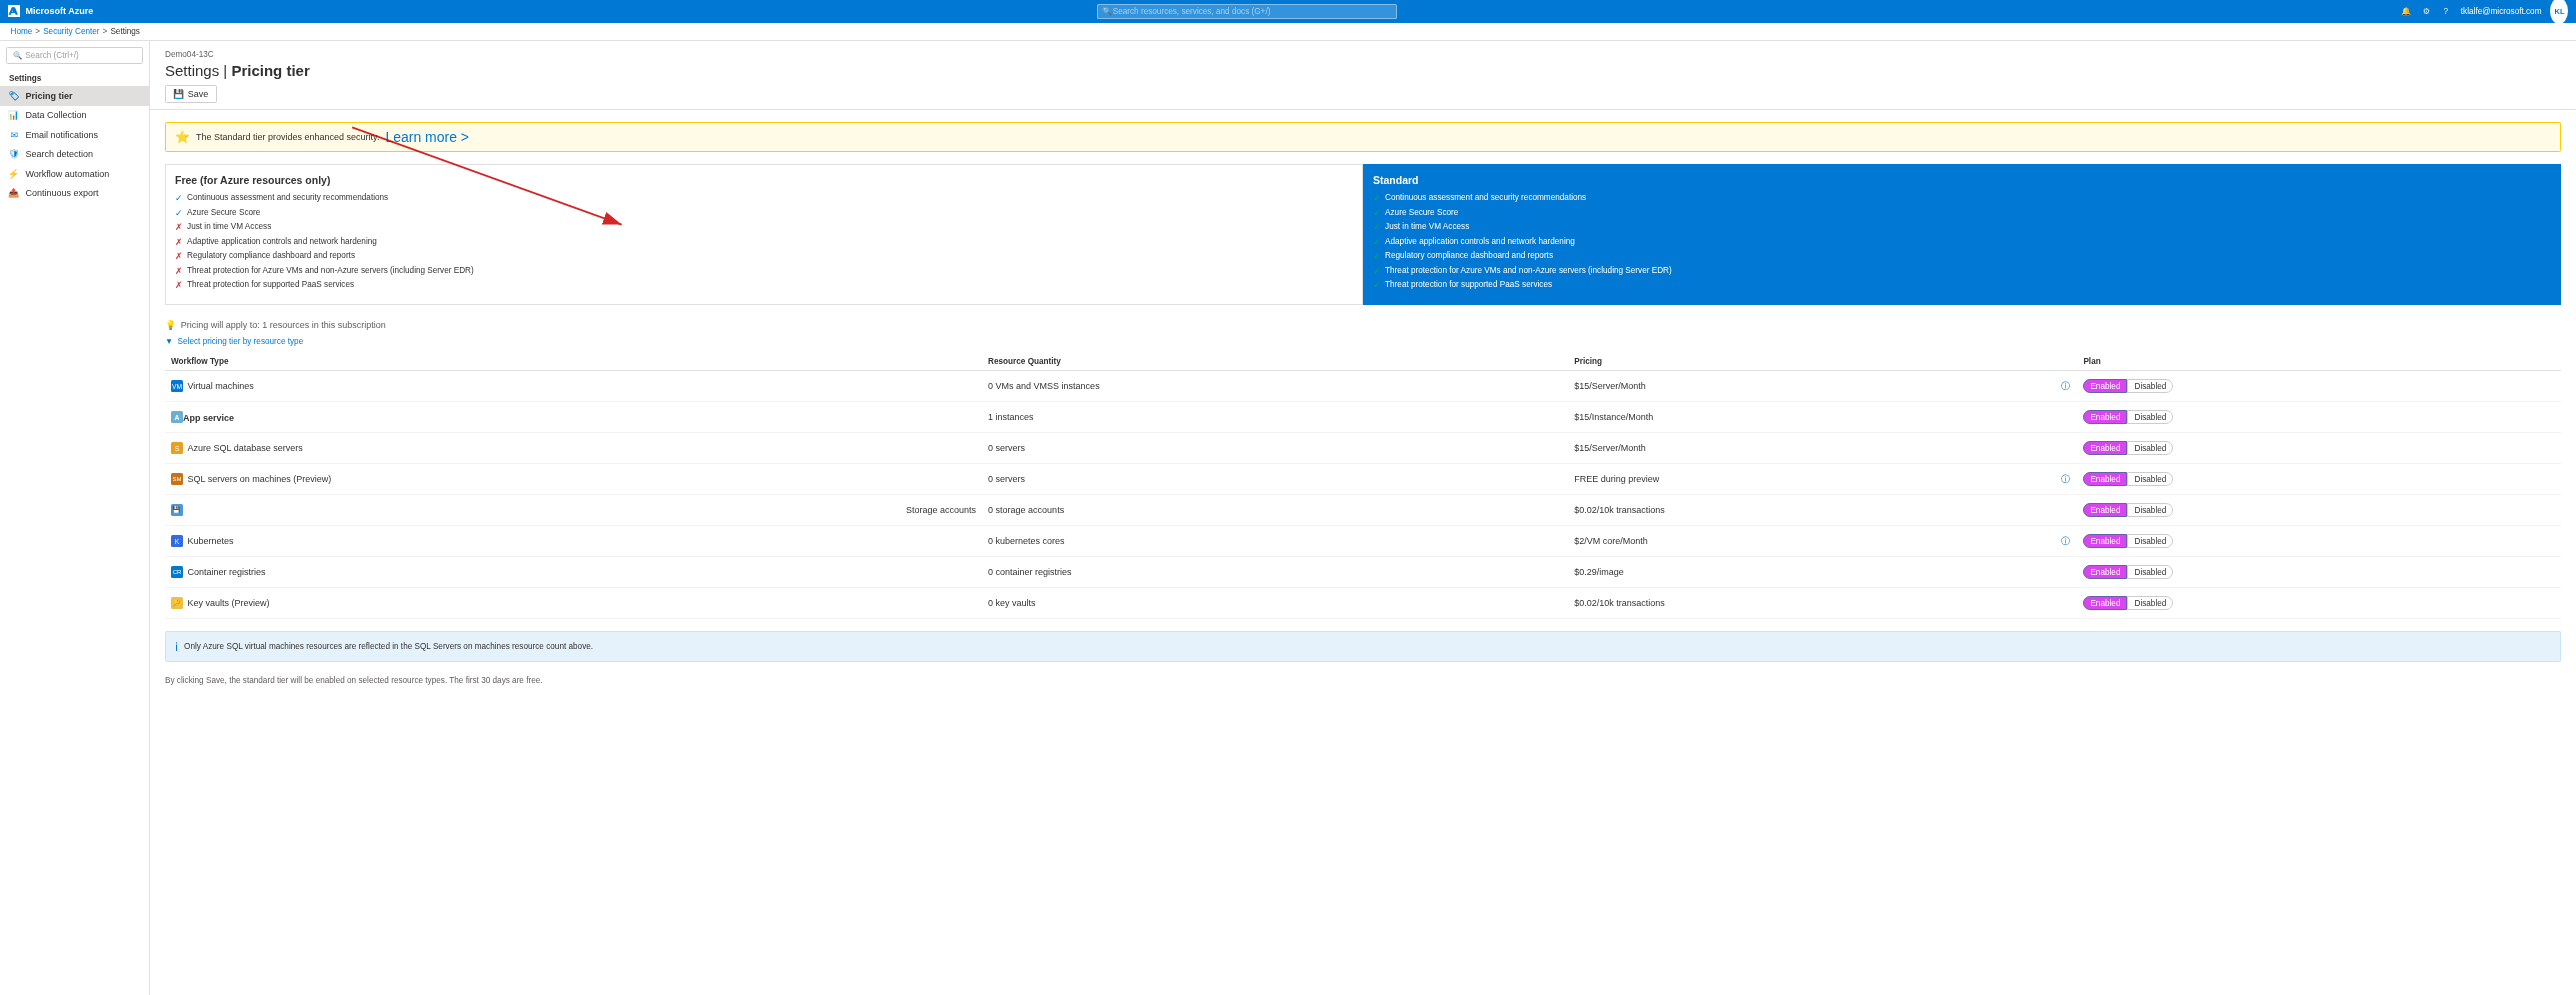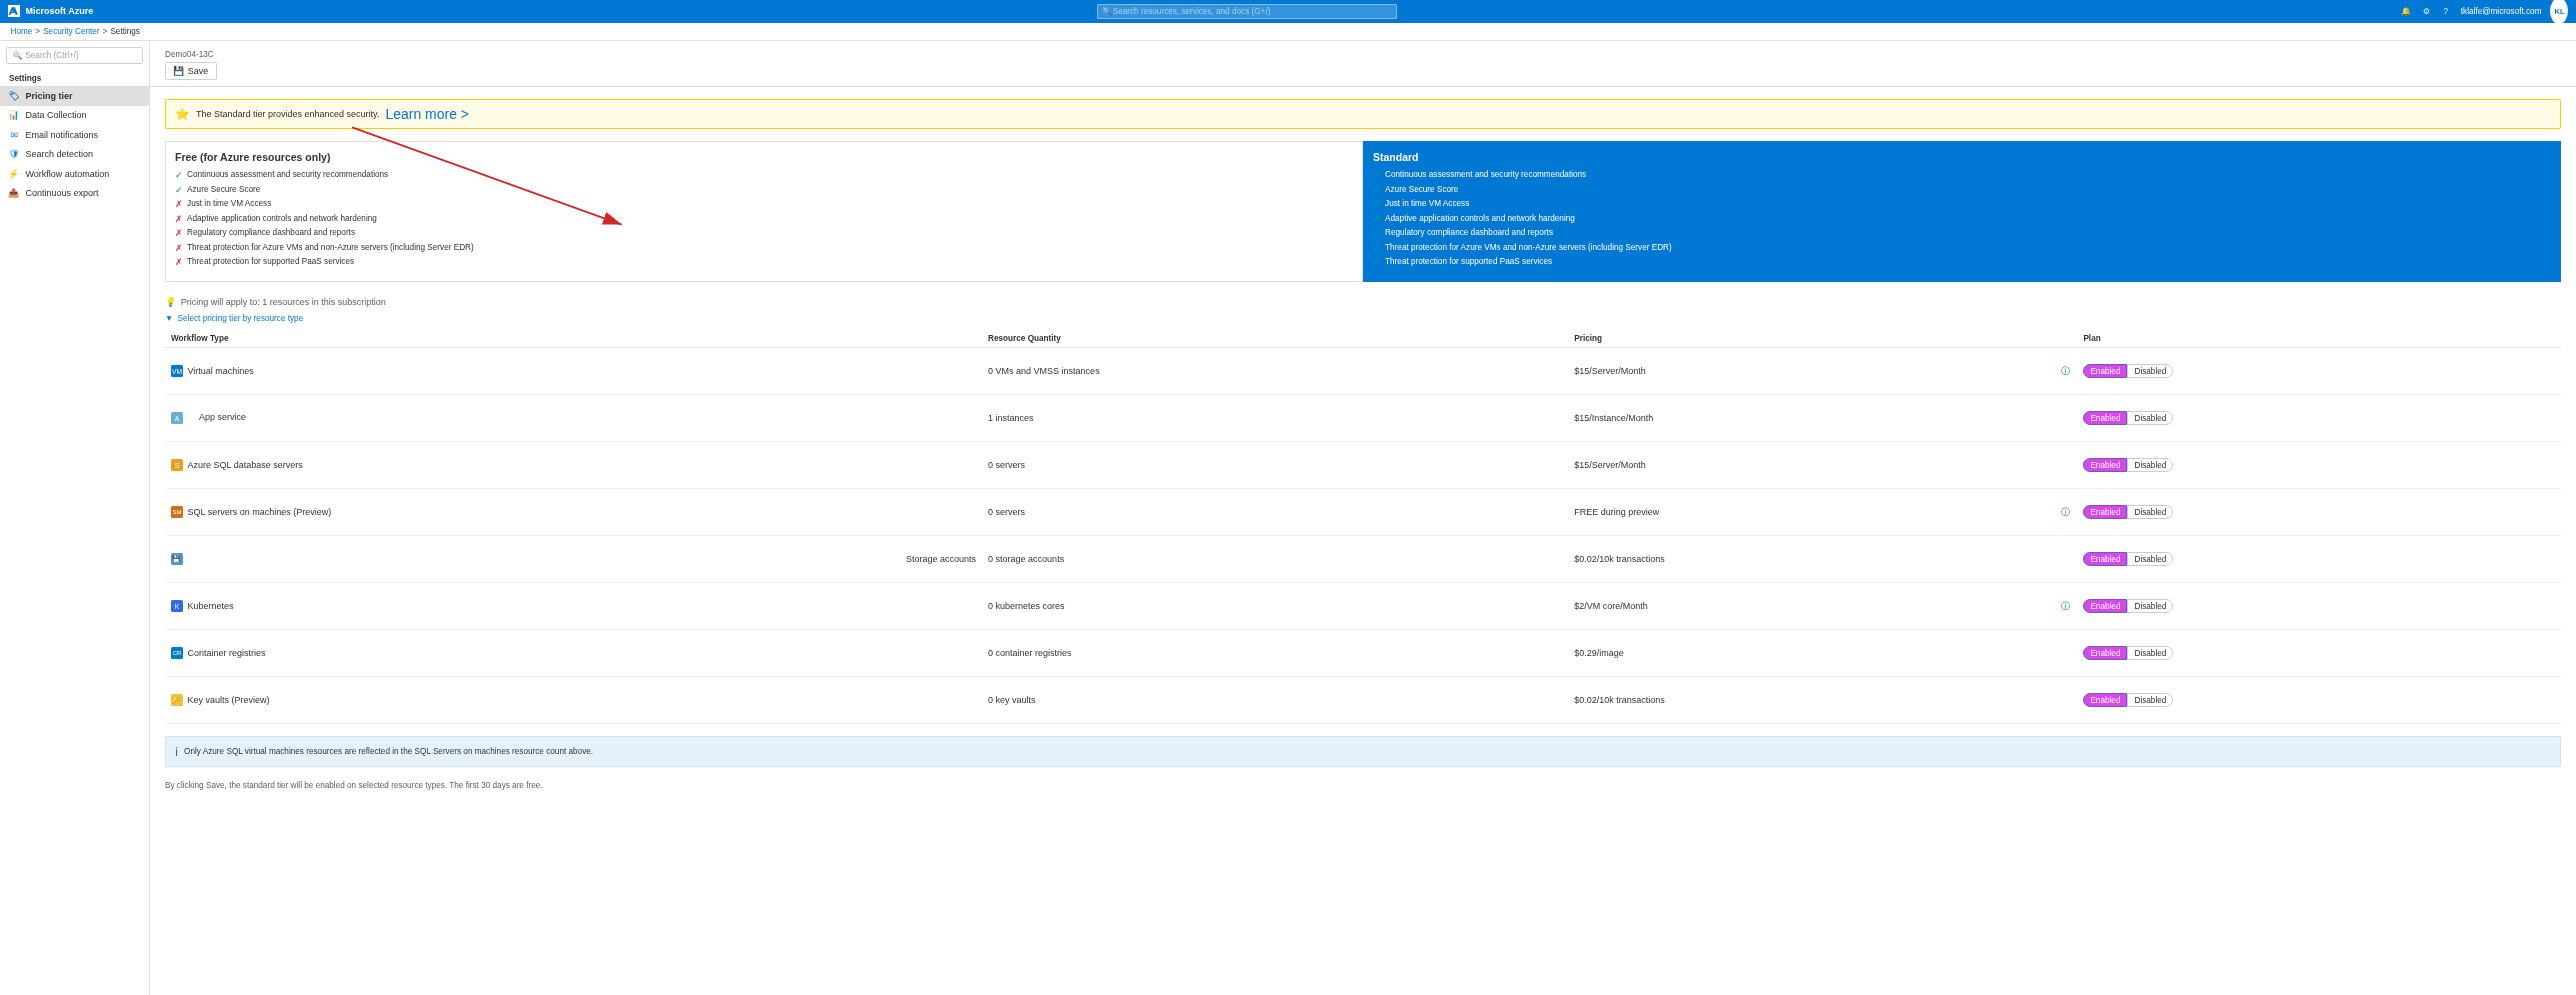--- a/index.html
+++ b/index.html
@@ -169,21 +169,21 @@
     }
     .resource-table th {
       text-align: left;
       padding: 4.5px 6px;
       font-weight: 600;
       color: #323130;
       font-size: 8.2px;
       border-bottom: 0.7px solid #e0e0e0;
     }
     .resource-table td {
-      padding: 16px 6px;
+      padding: 8px 6px;
       border-bottom: 0.7px solid #f3f2f1;
       vertical-align: middle;
     }
     .toggle-btn {
       padding: 1.5px 6px;
       font-size: 8.2px;
       border: 0.7px solid #ccc;
       cursor: pointer;
       border-radius: 1.5px 0 0 1.5px;
     }
@@ -303,20 +303,25 @@
     </div>
     <div class="sidebar-item">
       <span class="sidebar-icon" style="color:#0078d4;">📤</span>
       <span>Continuous export</span>
     </div>
   </div>
 
   <div class="content">
     <div class="content-header">
       <div style="font-size:8.2px;color:#605e5c;margin-bottom:3px;">Demo04-13C</div>
+      <div class="page-title-row">
+        <span class="page-title">
+          <span>Settings |</span> <strong>Pricing tier</strong>
+        </span>
+      </div>
       <button class="save-btn">
         <span>💾</span>
         <span>Save</span>
       </button>
     </div>
 
     <div class="content-body">
 
       <div class="banner">
         <span style="color:#ffcc00;font-size:12px;">⭐</span>
@@ -429,21 +434,21 @@
               <td>
                 <div class="toggle-group">
                   <button class="toggle-btn enabled">Enabled</button>
                   <button class="toggle-btn disabled-btn">Disabled</button>
                 </div>
               </td>
             </tr>
 
             <tr>
               <td>
-                <div style="display:flex;align-items:flex-start;gap:16px;">
+                <div style="display:flex;align-items:flex-end;gap:0;font-weight:bold;">
                   <span style="width:12px;height:12px;background:#68b0d4;border-radius:1.5px;display:inline-flex;align-items:center;justify-content:center;color:white;font-size:6.7px;">A</span>
                   <span>App service</span>
                 </div>
               </td>
               <td>1 instances</td>
               <td>$15/Instance/Month</td>
               <td></td>
               <td>
                 <div class="toggle-group">
                   <button class="toggle-btn enabled">Enabled</button>

